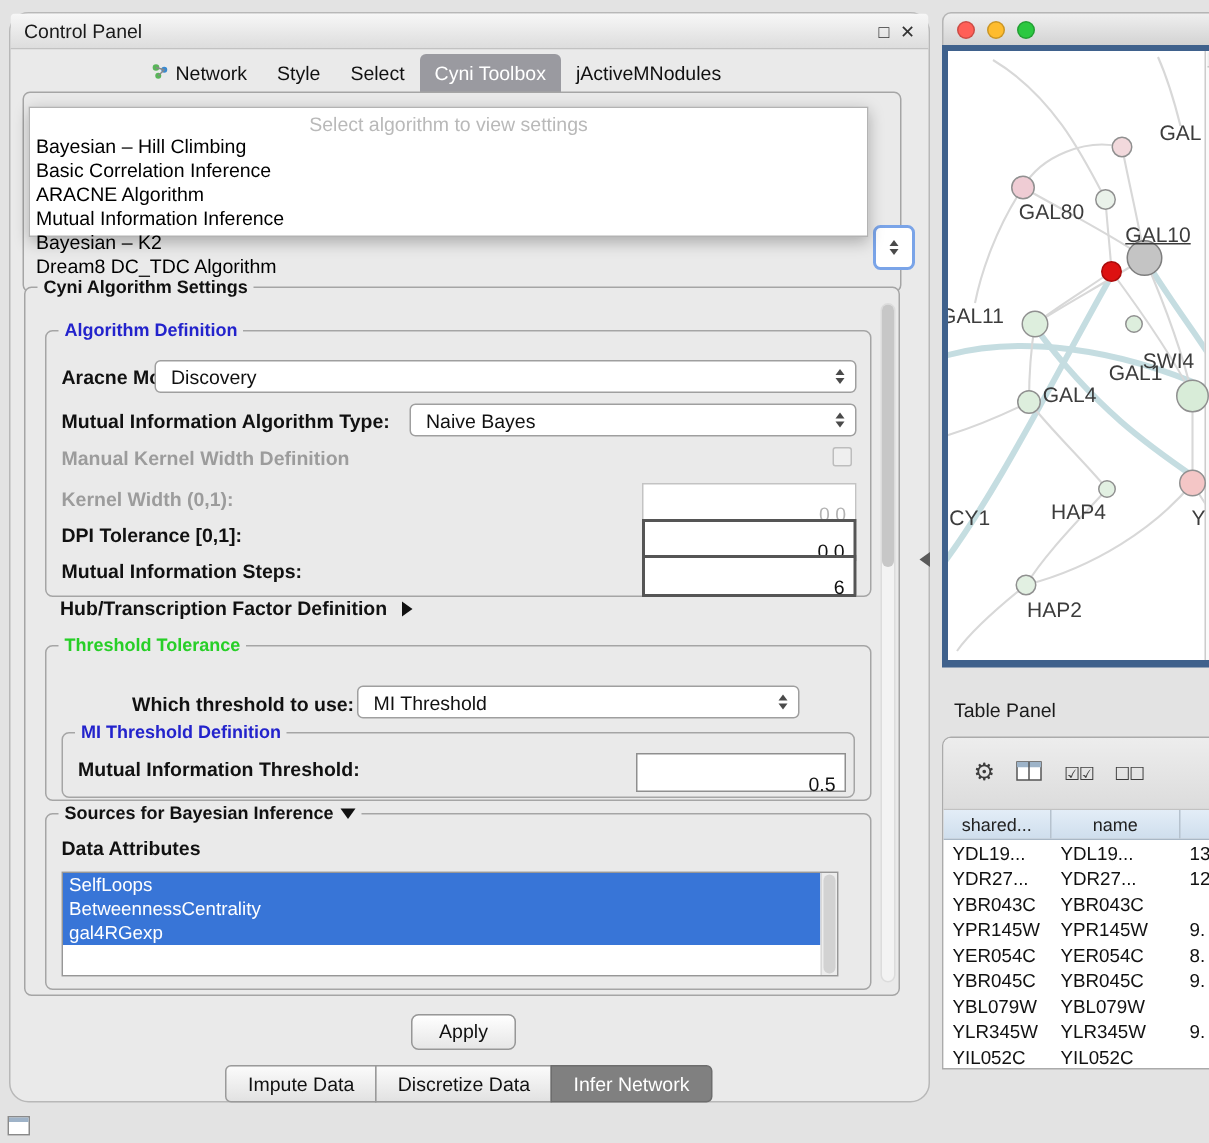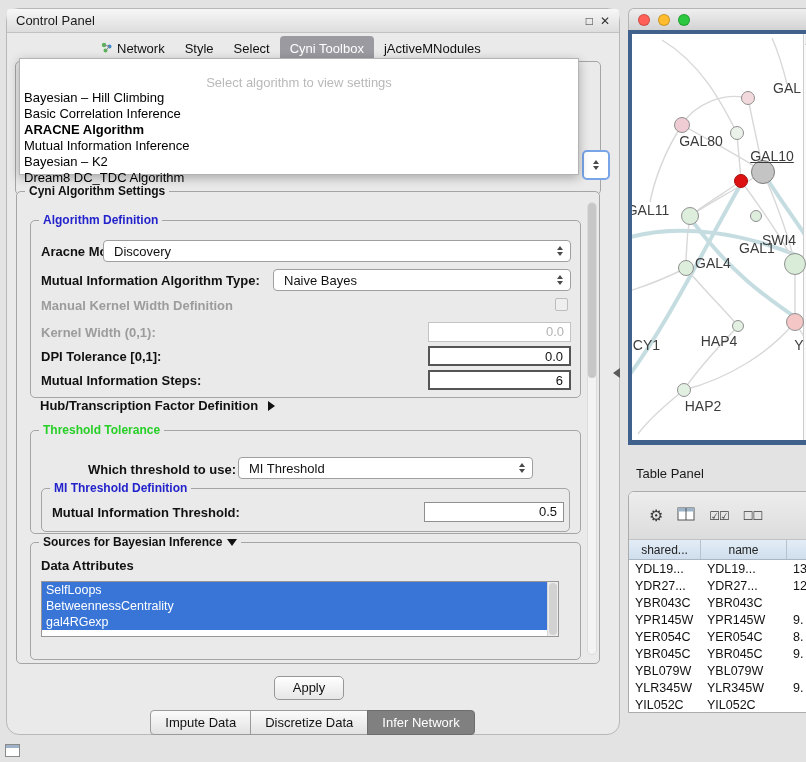--- a/index.html
+++ b/index.html
@@ -18,56 +18,56 @@
   .cp-tab.active{background:#9a9aa0;color:#fff}
 
   .groupbox{position:absolute;border:1px solid #a5a5a5;border-radius:5px}
   .legend{position:absolute;top:-8px;left:8px;background:#eaeaea;padding:0 4px;font-size:12px;font-weight:bold;white-space:nowrap;display:flex;align-items:center;gap:5px}
   .legend.blue{color:#2323cc}
   .legend.green{color:#27cf27}
   .legend.black{color:#111}
 
   .lbl{position:absolute;font-size:13px;font-weight:bold;color:#111;white-space:nowrap}
   .lbl.disabled{color:#9c9c9c}
-  .field{position:absolute;background:#fff;border:2px solid #555;font-size:13px;text-align:right;padding:1px 6px;color:#111;line-height:16px}
+  .field{position:absolute;background:#fff;border:2px solid #555;font-size:13px;text-align:right;padding:12px 6px;color:#111;line-height:16px}
   .field.soft{border:1px solid #8f8f8f}
   .field.disabled{border:1px solid #c3c3c3;color:#b3b3b3}
   .combo{position:absolute;background:#fff;border:1px solid #9f9f9f;border-radius:4px;display:flex;align-items:center;font-size:13px;padding-left:10px;color:#111}
   .combo .arrows{margin-left:auto;display:flex;flex-direction:column;gap:2px;padding-right:7px}
   .tri-up{width:0;height:0;border-left:3.5px solid transparent;border-right:3.5px solid transparent;border-bottom:4px solid #4a4a4a}
   .tri-down{width:0;height:0;border-left:3.5px solid transparent;border-right:3.5px solid transparent;border-top:4px solid #4a4a4a}
   .tri-right{width:0;height:0;border-top:5px solid transparent;border-bottom:5px solid transparent;border-left:7px solid #111;display:inline-block}
   .tri-dn-big{width:0;height:0;border-left:5px solid transparent;border-right:5px solid transparent;border-top:7px solid #111;display:inline-block}
 
   .checkbox{position:absolute;width:13px;height:13px;background:#efefef;border:1px solid #bdbdbd;border-radius:2px}
 
   
   .algo-select-box{left:8px;top:52px;width:586px;height:134px}
   .combo-fragment{position:absolute;left:566px;top:88px;width:28px;height:30px;background:#fff;border:2px solid #7aa4e8;border-radius:5px;display:flex;align-items:center;justify-content:center}
   .combo-fragment .arrows{display:flex;flex-direction:column;gap:2px}
 
   
-  .dropdown{position:absolute;left:12px;top:49px;width:560px;height:117px;background:#fff;border:1px solid #b3b3b3;box-shadow:0 3px 10px rgba(0,0,0,.28);z-index:20;padding-top:16px}
+  .dropdown{position:absolute;left:12px;top:62px;width:560px;height:87px;background:#fff;border:1px solid #b3b3b3;box-shadow:0 3px 10px rgba(0,0,0,.28);z-index:20;padding-top:3px}
   .dd-placeholder{text-align:center;color:#b9b9b9;font-size:13px;height:15px;line-height:15px}
   .dd-item{font-size:13px;height:16px;line-height:16px;padding-left:4px;color:#000;white-space:nowrap}
-  .dd-item.selected{font-weight:bold}
+  .dd-item.selected{font-weight:normal}
 
   
   .settings-box{left:9px;top:182px;width:584px;height:473px;background:#eaeaea}
   .v-scroll{position:absolute;right:2px;top:10px;bottom:8px;width:10px;background:#f3f3f3;border:1px solid #dcdcdc;border-radius:5px}
   .v-thumb{position:absolute;left:0;right:0;top:0;height:175px;background:#c7c7c7;border-radius:5px}
 
   .algo-def-box{left:13px;top:28px;width:551px;height:178px}
   .threshold-box{left:13px;top:238px;width:551px;height:104px}
   .mi-box{left:10px;top:57px;width:529px;height:44px}
   .sources-box{left:13px;top:350px;width:551px;height:118px}
 
   .hub-row{position:absolute;left:23px;top:206px;display:flex;align-items:center;gap:10px;font-size:13px;font-weight:bold}
 
-  .listbox{position:absolute;left:10px;top:38px;width:518px;height:56px;background:#fff;border:1px solid #979797;overflow:hidden}
+  .listbox{position:absolute;left:10px;top:38px;width:518px;height:70px;background:#fff;border:1px solid #979797;overflow:hidden}
   .list-item{height:16px;line-height:16px;font-size:12.5px;padding-left:4px;color:#111;width:calc(100% - 11px);white-space:nowrap}
   .list-scroll{position:absolute;right:0;top:0;bottom:0;width:11px;background:#ededed;border-left:1px solid #d8d8d8}
   .list-scroll-thumb{position:absolute;left:1px;right:1px;top:1px;bottom:1px;background:#d2d2d2;border-radius:4px}
 
   .apply-btn{position:absolute;left:267px;top:667px;width:70px;height:24px;background:linear-gradient(#ffffff,#e6e6e6);border:1px solid #979797;border-radius:5px;font-size:13px;text-align:center;line-height:21px;color:#111}
 
   .bottom-tabs{position:absolute;top:701px;left:0;right:0;display:flex;justify-content:center;font-size:13px}
   .btab{padding:4px 14px;border:1px solid #9a9a9a;background:linear-gradient(#fbfbfb,#e2e2e2);margin-left:-1px;color:#111;white-space:nowrap}
   .btab:first-child{border-radius:4px 0 0 4px}
   .btab:last-child{border-radius:0 4px 4px 0}

